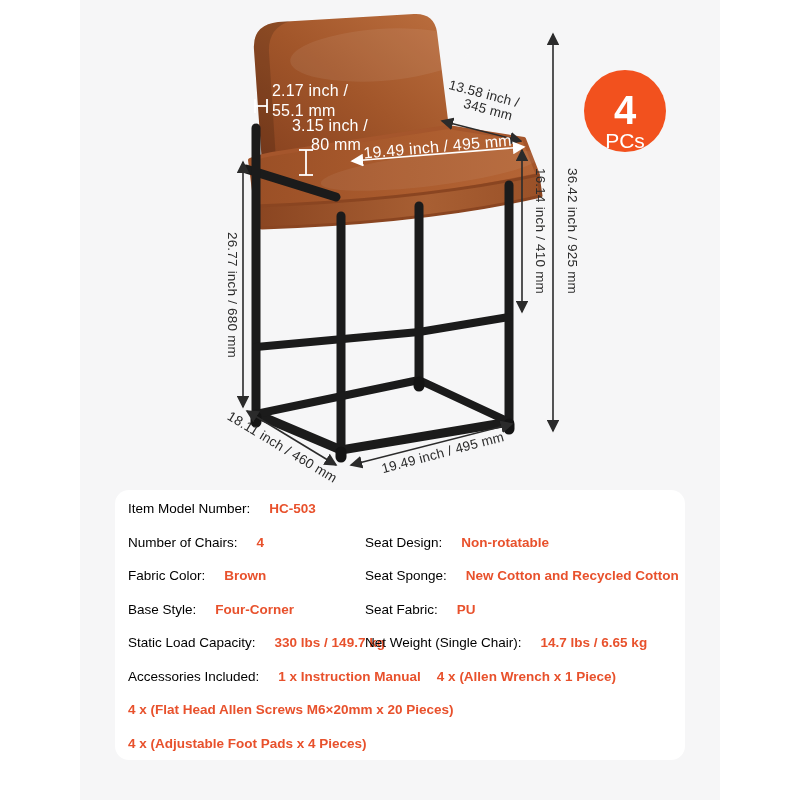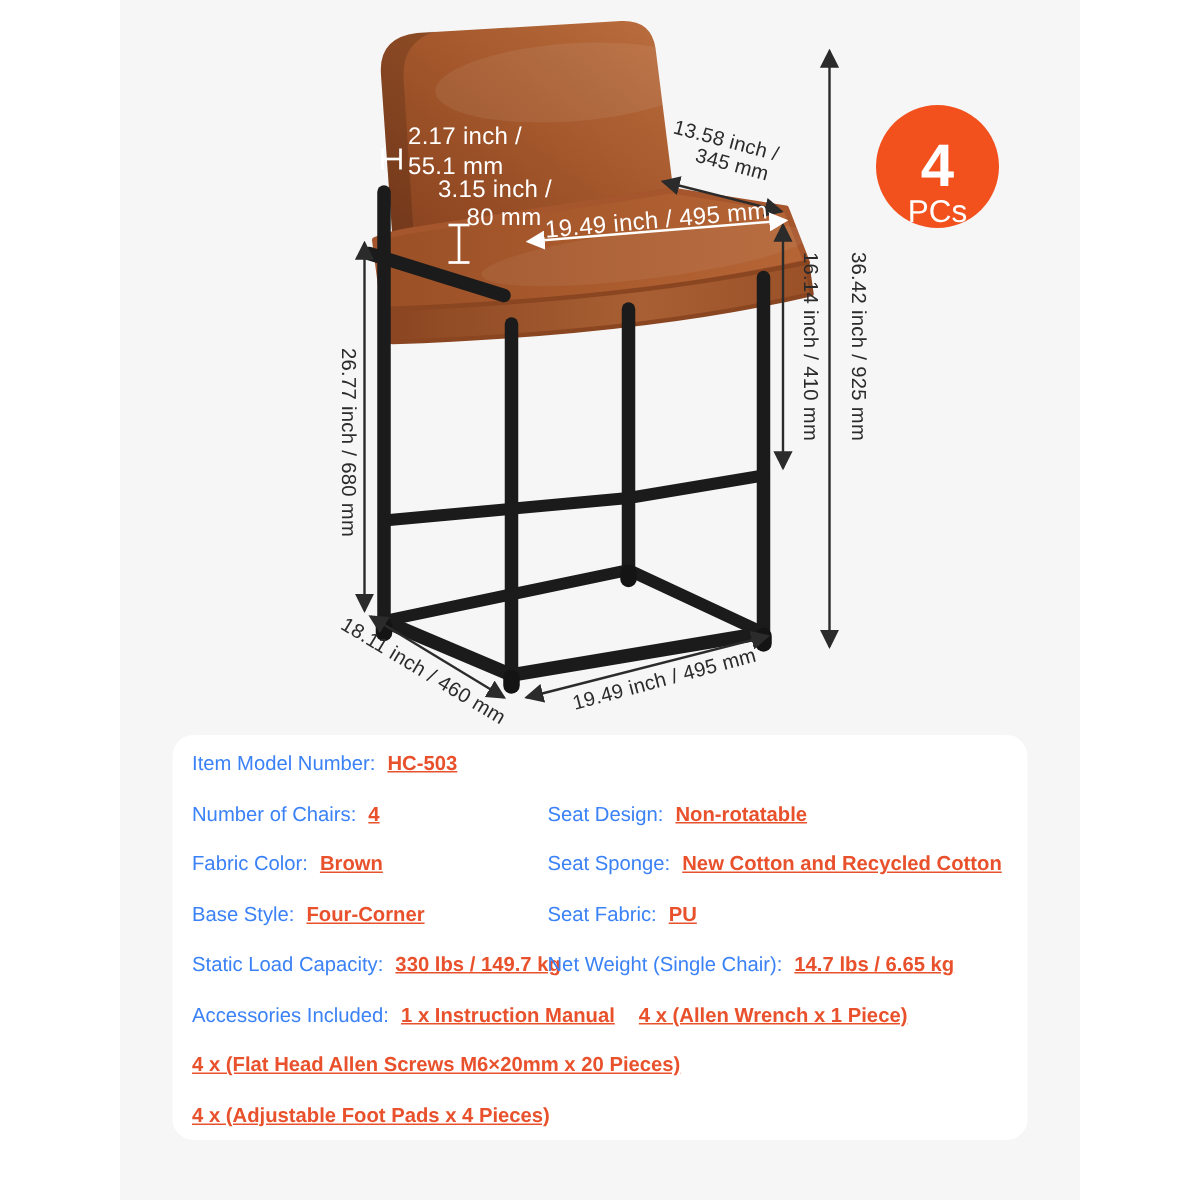--- a/index.html
+++ b/index.html
@@ -12,22 +12,22 @@
   .dim-white{fill:#ffffff;font-size:16px;font-weight:500;letter-spacing:.2px;}
   .badge-num{fill:#ffffff;font-size:40px;font-weight:bold;}
   .badge-unit{fill:#ffffff;font-size:21px;font-weight:400;}
 
   .spec-card{position:absolute;left:115px;top:490px;width:570px;height:270px;
              background:#ffffff;border-radius:14px;box-sizing:border-box;
              padding:11px 14px 0 13px;font-size:13.5px;color:#3d3d3d;}
   .spec-row{display:flex;align-items:baseline;height:33.5px;}
   .spec-cell-l{width:237px;flex:0 0 237px;}
   .spec-cell-r{flex:1;}
-  .lbl{color:#3b82f6;padding-right:8px;white-space:nowrap;}
-  .val{color:#e8512c;font-weight:bold;white-space:nowrap;text-decoration:underline;}
+  .lbl{color:#000000;padding-right:19px;white-space:nowrap;}
+  .val{color:#e8512c;font-weight:bold;white-space:nowrap;}
   .val-gap{margin-left:16px;text-align:right;}
 </style>
 </head>
 <body>
 
 <div class="stage">
   <div class="gray-panel"></div>
 
   <svg class="chair-svg" viewBox="0 0 800 800">
     <defs>

